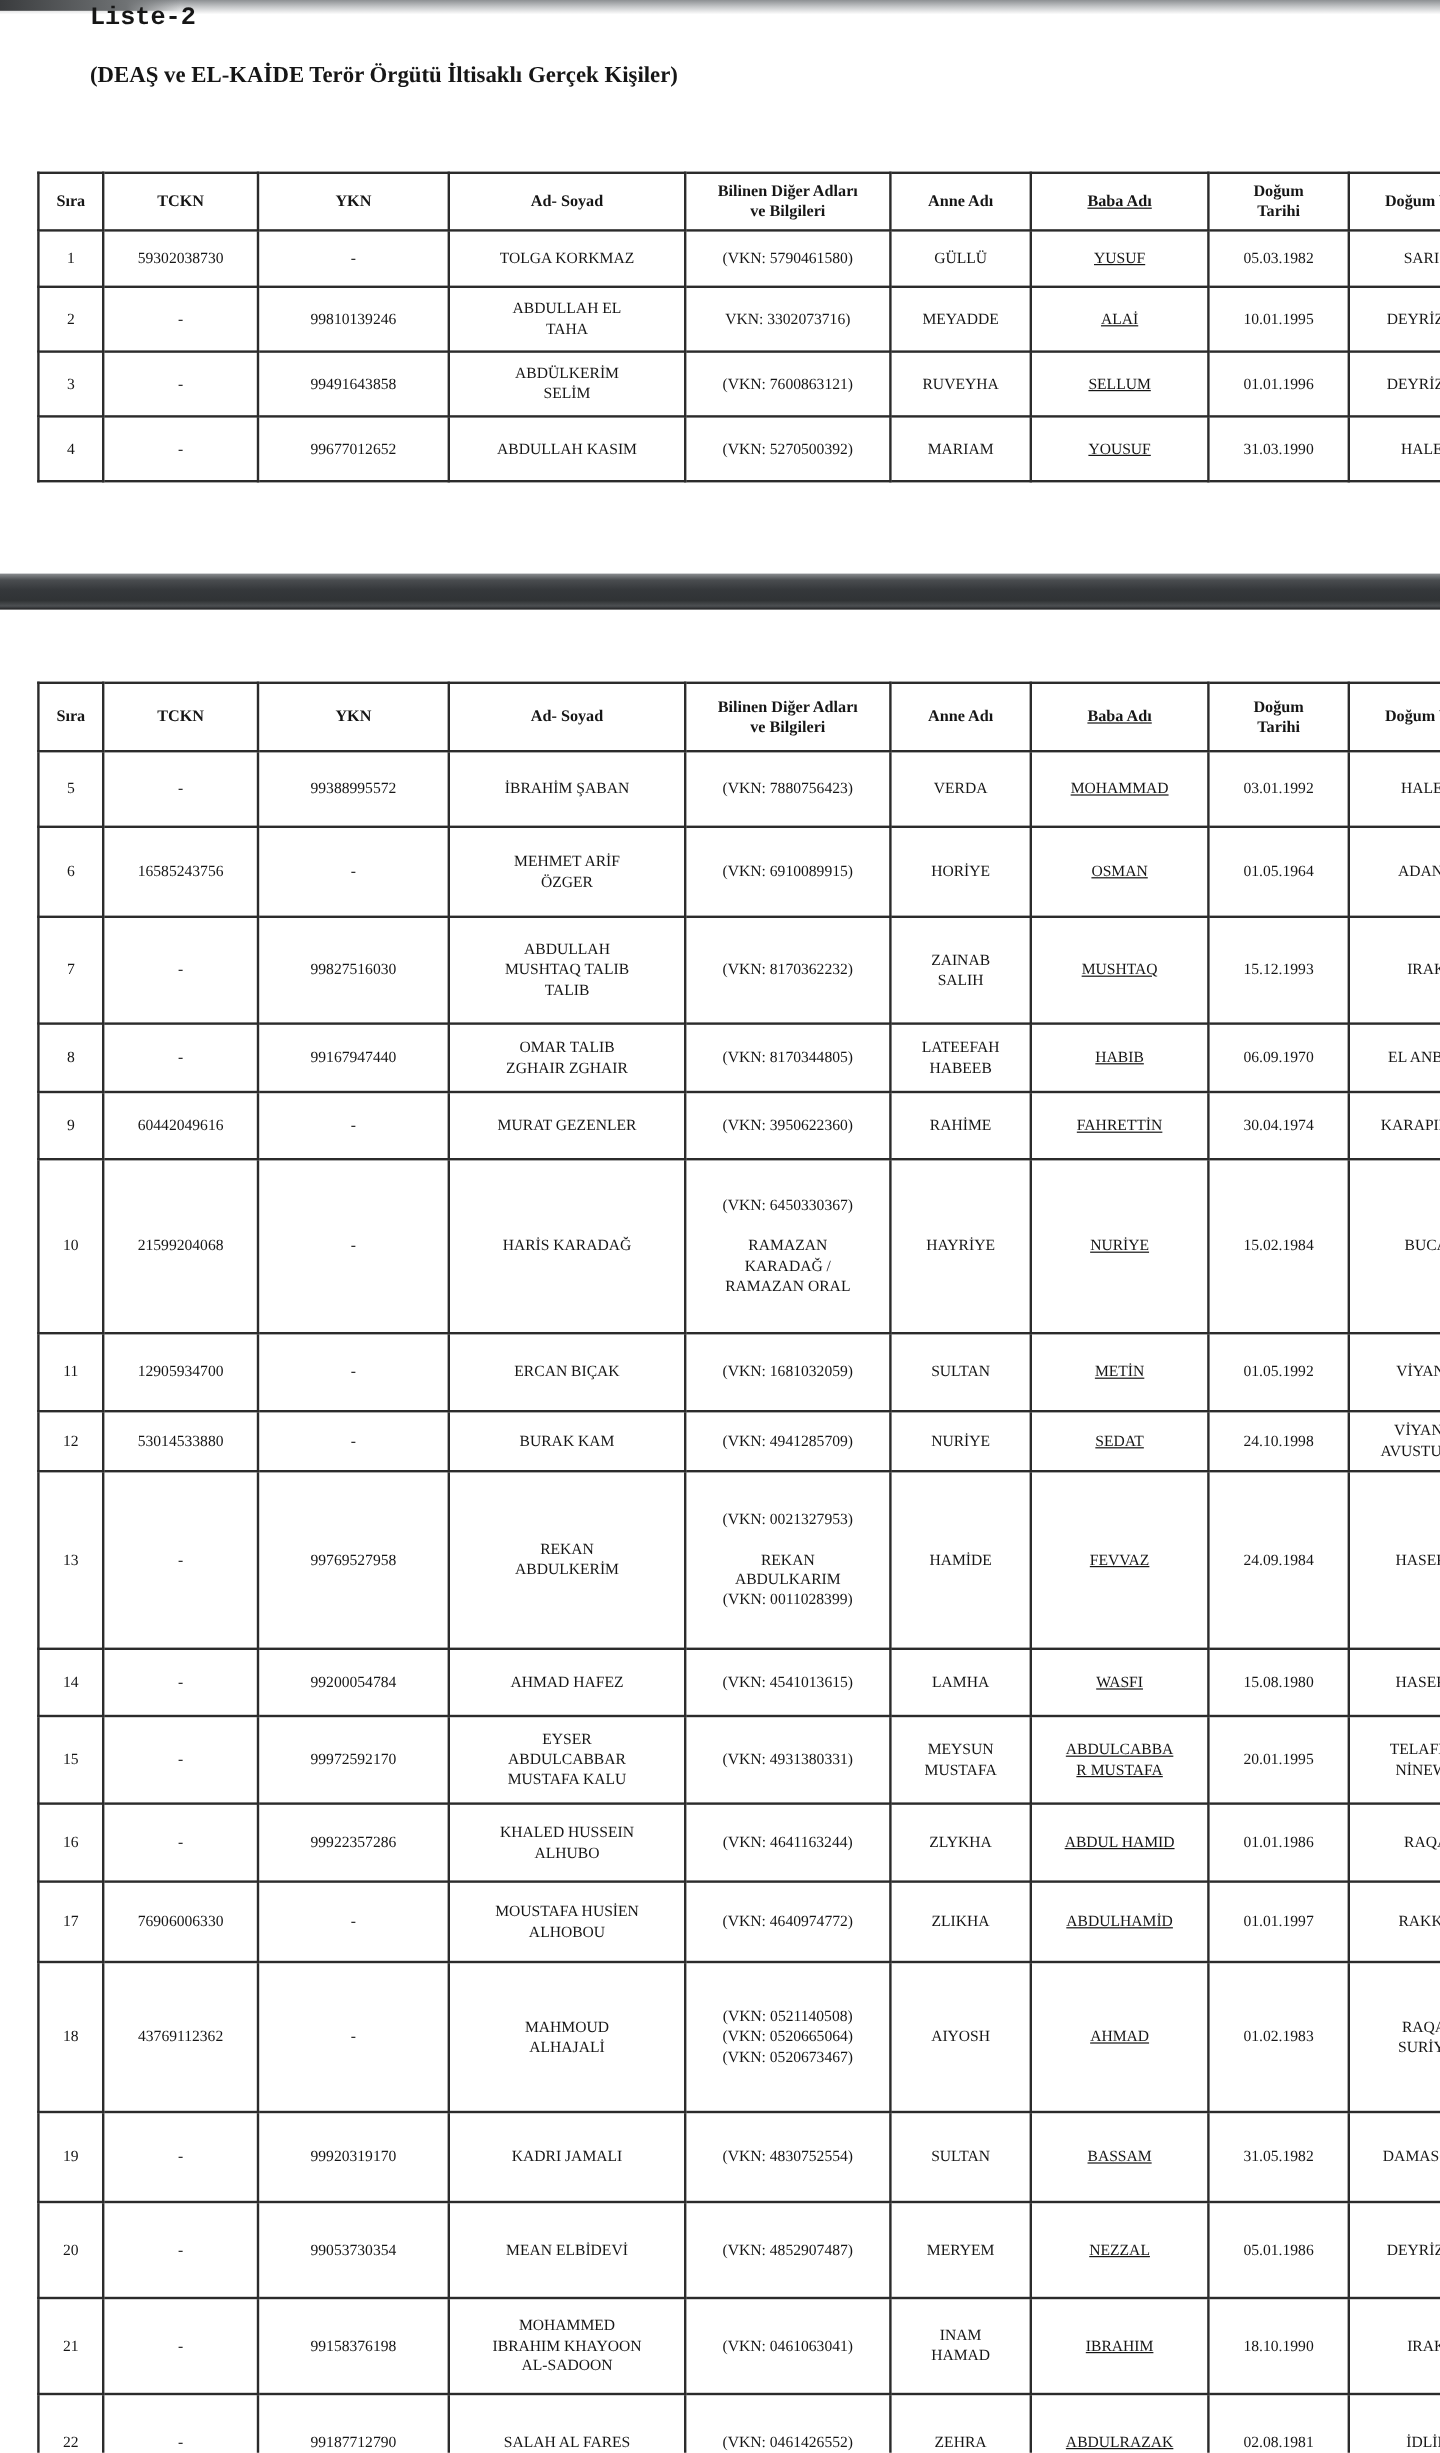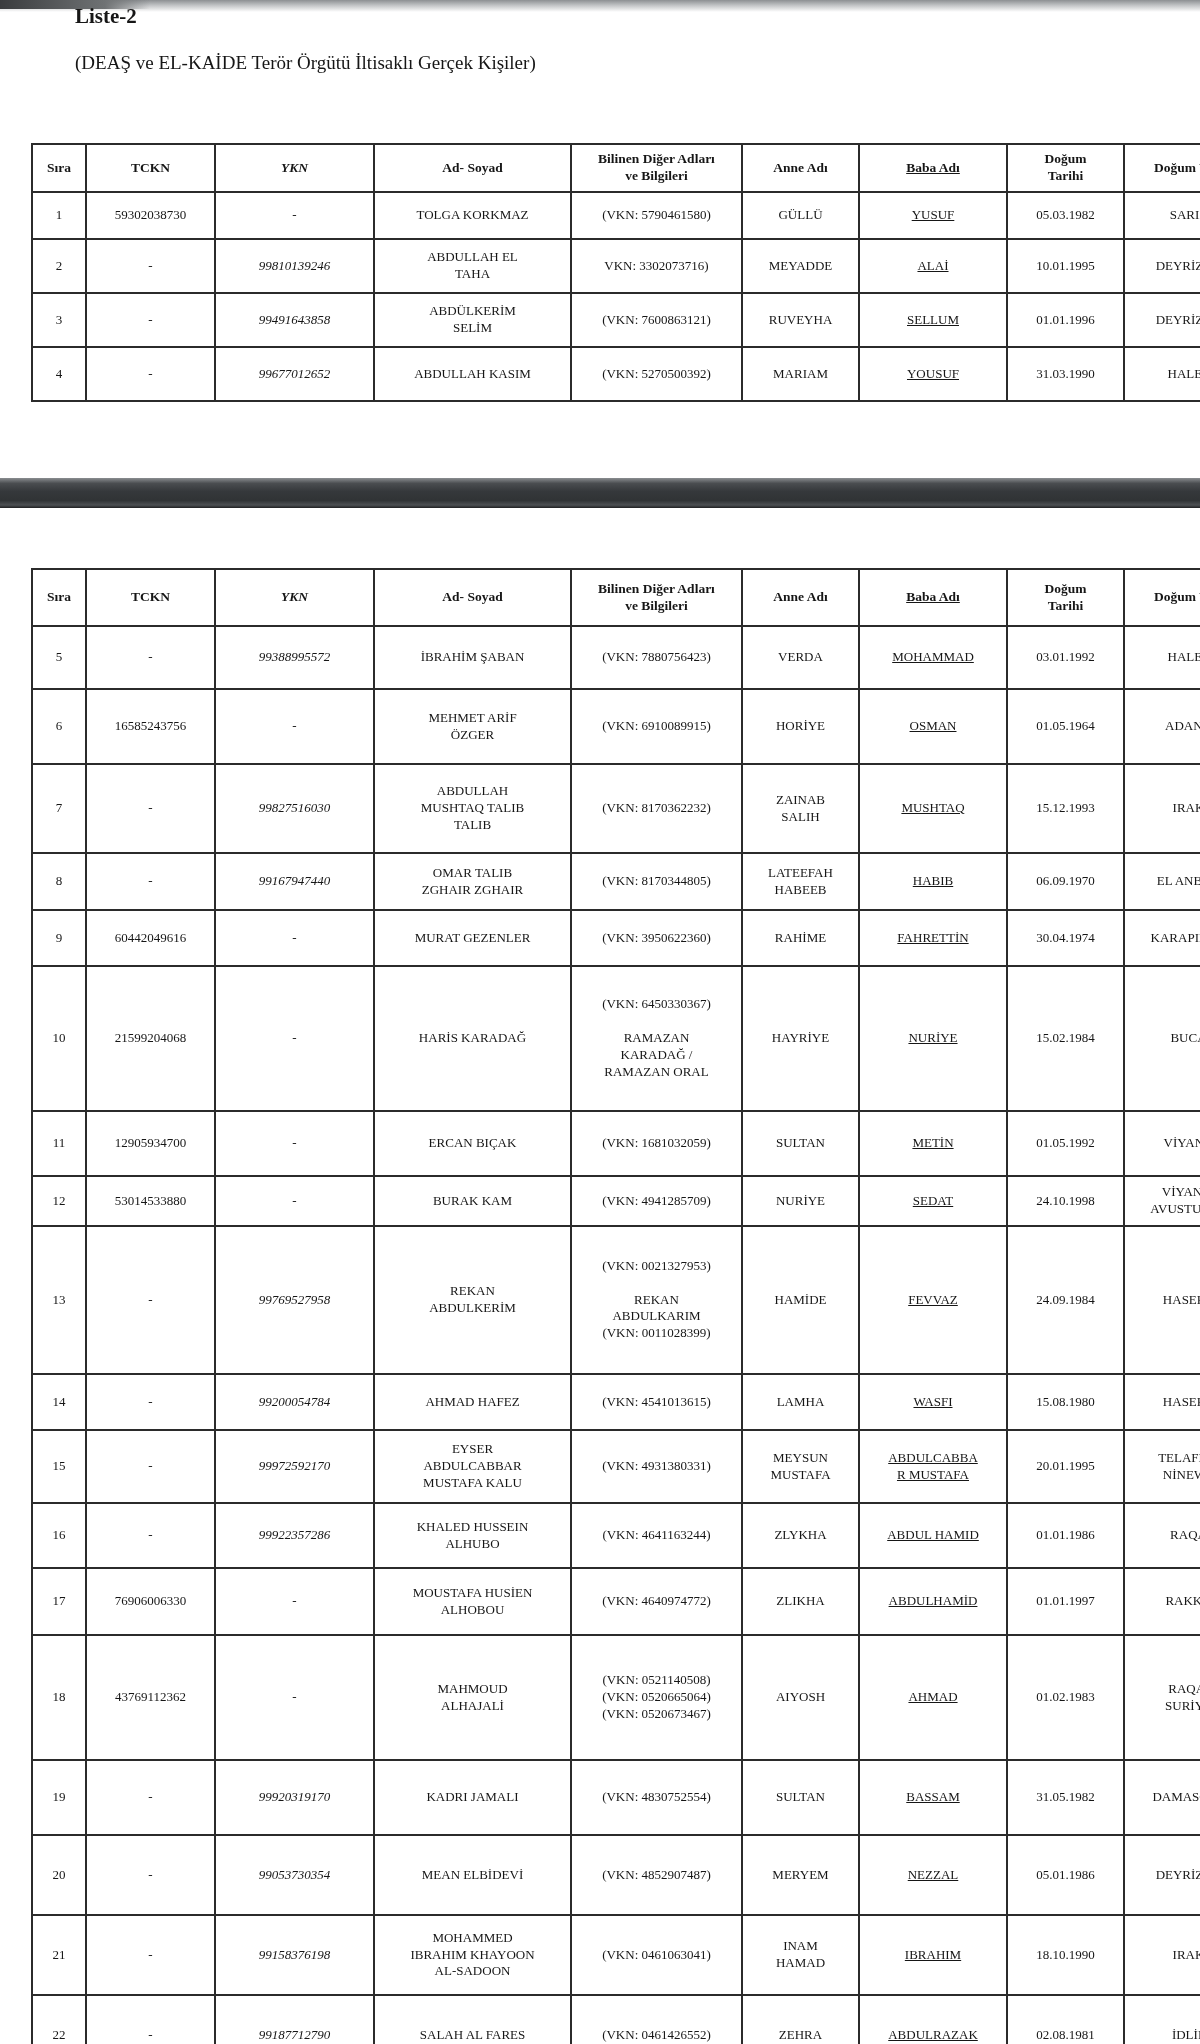--- a/index.html
+++ b/index.html
@@ -29,27 +29,28 @@
     height: 9px;
     background: linear-gradient(90deg, #3a3c3e 0%, #6f7274 70%, rgba(255,255,255,0) 100%);
   }
   .doc-title {
     position: absolute;
     top: 4px;
     left: 75px;
     font-size: 21px;
     font-weight: bold;
     margin: 0;
+    font-family: Liberation Mono, monospace;
   }
   .doc-subtitle {
     position: absolute;
     top: 52px;
     left: 75px;
     font-size: 19px;
-    font-weight: normal;
+    font-weight: bold;
     margin: 0;
   }
   table.list-table {
     position: absolute;
     left: 31px;
     width: 1141px;
     border-collapse: collapse;
     table-layout: fixed;
   }
   #table1 { top: 143px; }
@@ -67,21 +68,21 @@
     font-size: 13.5px;
     line-height: 1.25;
   }
   .list-table td {
     font-size: 13px;
     line-height: 1.3;
   }
   
   .c0 { width: 44px; margin-left: 12px; }
   .c1 { width: 119px; }
-  .c2 { width: 149px; font-style: italic; }
+  .c2 { width: 149px; }
   .c3 { width: 187px; }
   .c4 { width: 161px; }
   .c5 { width: 107px; }
   .c6 { width: 138px; text-decoration: underline; }
   .c7 { width: 107px; }
   .c8 { width: 119px; }
   
   #table1 thead tr { height: 48px; }
   #table1 tbody tr:nth-child(1) { height: 47px; }
   #table1 tbody tr:nth-child(2) { height: 54px; }

